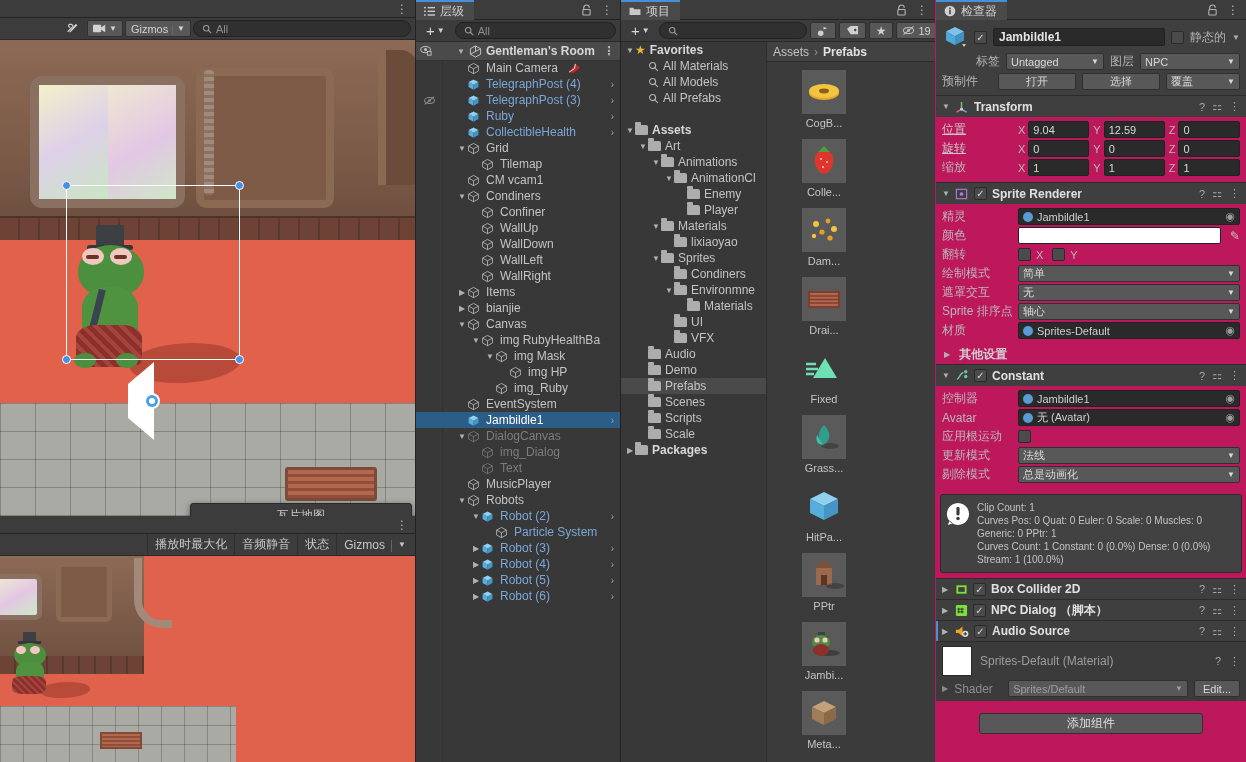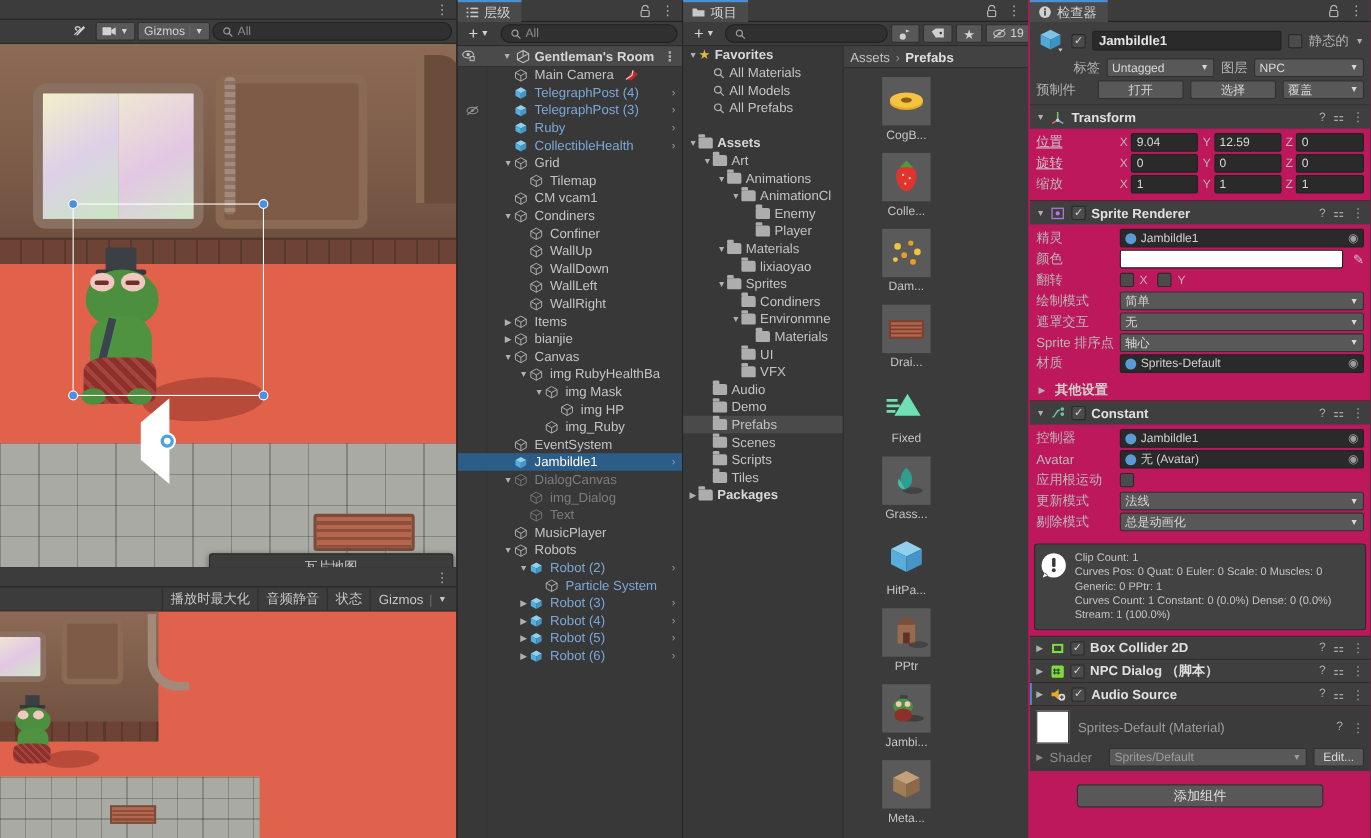--- a/index.html
+++ b/index.html
@@ -1080,21 +1080,21 @@
         <div class="p-row">
           <span style="width: 17px; flex: 0 0 auto;"></span>
           <span class="tri"></span>
           <span class="folder"></span>
           <span>Scripts</span>
         </div>
         <div class="p-row">
           <span style="width: 17px; flex: 0 0 auto;"></span>
           <span class="tri"></span>
           <span class="folder"></span>
-          <span>Tiles</span>
+          <span>Scale</span>
         </div>
         <div class="p-row">
           <span style="width: 4px; flex: 0 0 auto;"></span>
           <span class="tri">▶</span>
           <span class="folder"></span>
           <span class="bold">Packages</span>
         </div>
       </div>
 
     <div id="proj-content">

